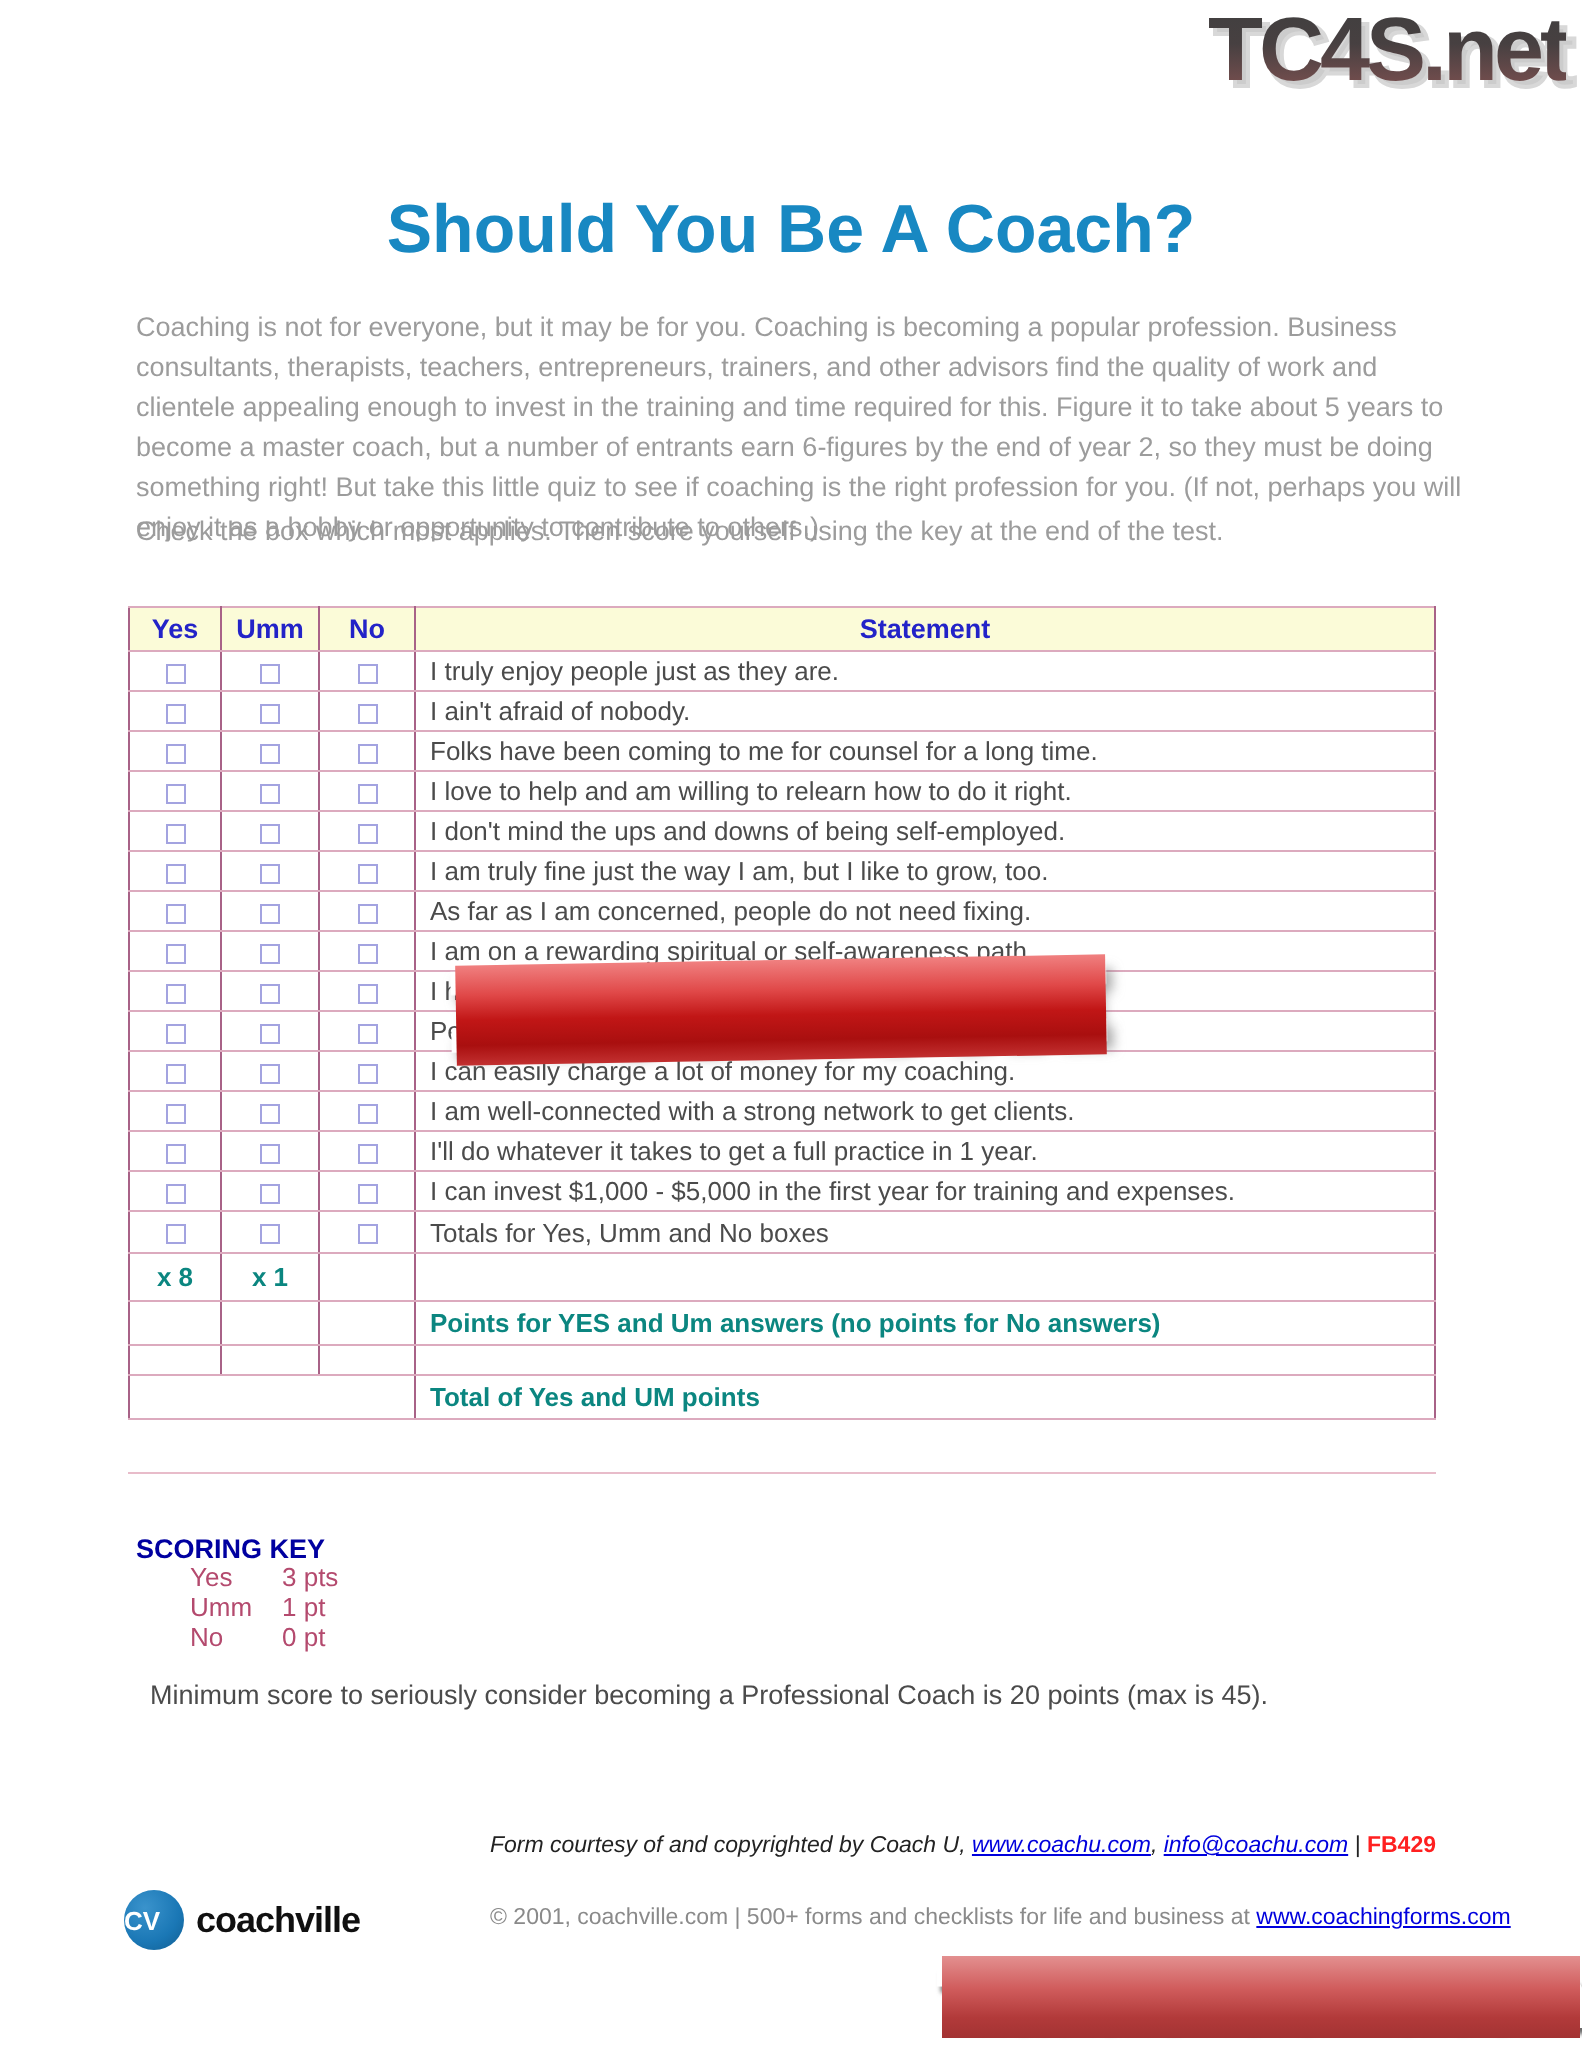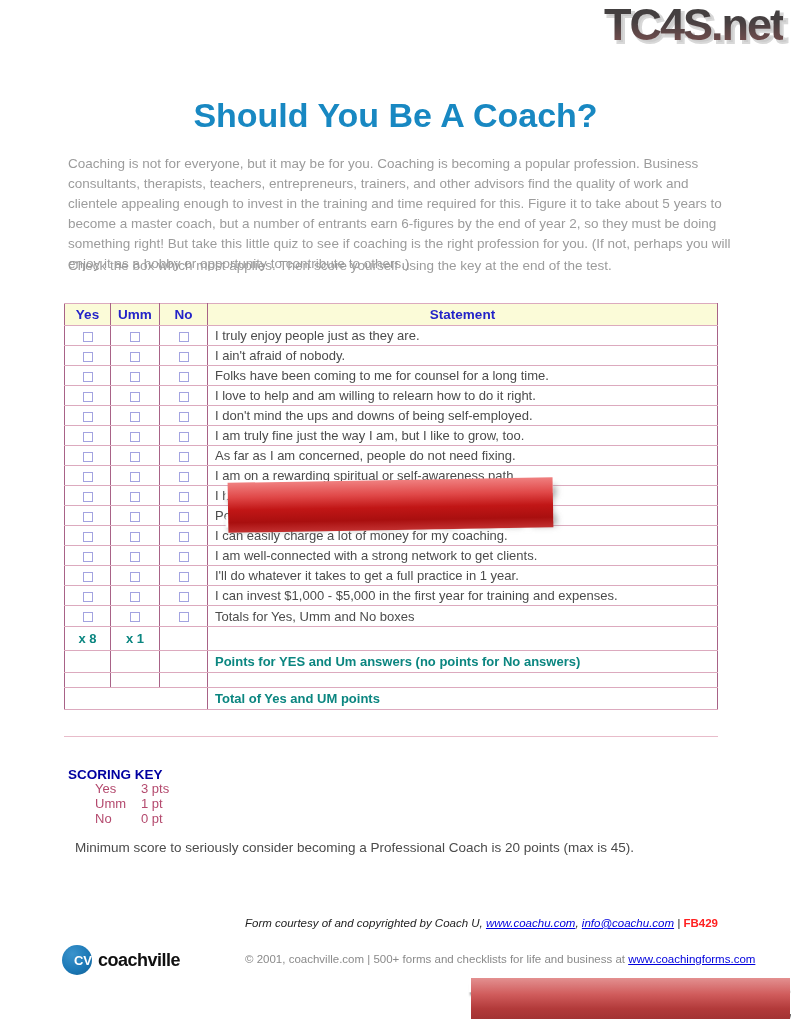--- a/index.html
+++ b/index.html
@@ -57,21 +57,21 @@
   .minimum { position:absolute; left:75px; top:840px; font-size:13.5px; color:#4b4b4b; }
 
   
   .courtesy { position:absolute; left:64px; top:917px; width:654px; text-align:right;
         font-size:11.5px; font-style:italic; color:#222; }
   .courtesy a { color:#0000dd; text-decoration:underline; }
   .courtesy .red { color:#ff2020; font-style:normal; font-weight:bold; }
 
   
   .logo { position:absolute; left:62px; top:945px; display:flex; align-items:center; }
-  .logo-circle { display:flex; align-items:center; justify-content:flex-end; width:30px;
+  .logo-circle { display:flex; align-items:center; justify-content:flex-start; width:30px;
         height:30px; border-radius:50%;
         background:radial-gradient(circle at 35% 30%, #3a93cc 0%, #1a77b5 60%, #125d90 100%);
         color:#fff; font-weight:bold; font-size:13px; }
   .logo-word { margin-left:6px; font-size:18px; font-weight:bold; color:#101010;
         letter-spacing:-0.5px; }
   .footer-copy { position:absolute; left:245px; top:953px; font-size:11.5px; color:#8a8a8a; }
   .footer-copy a { color:#0000dd; text-decoration:underline; }
 
   
   .wm-red { position:absolute; line-height:1; white-space:nowrap; }

